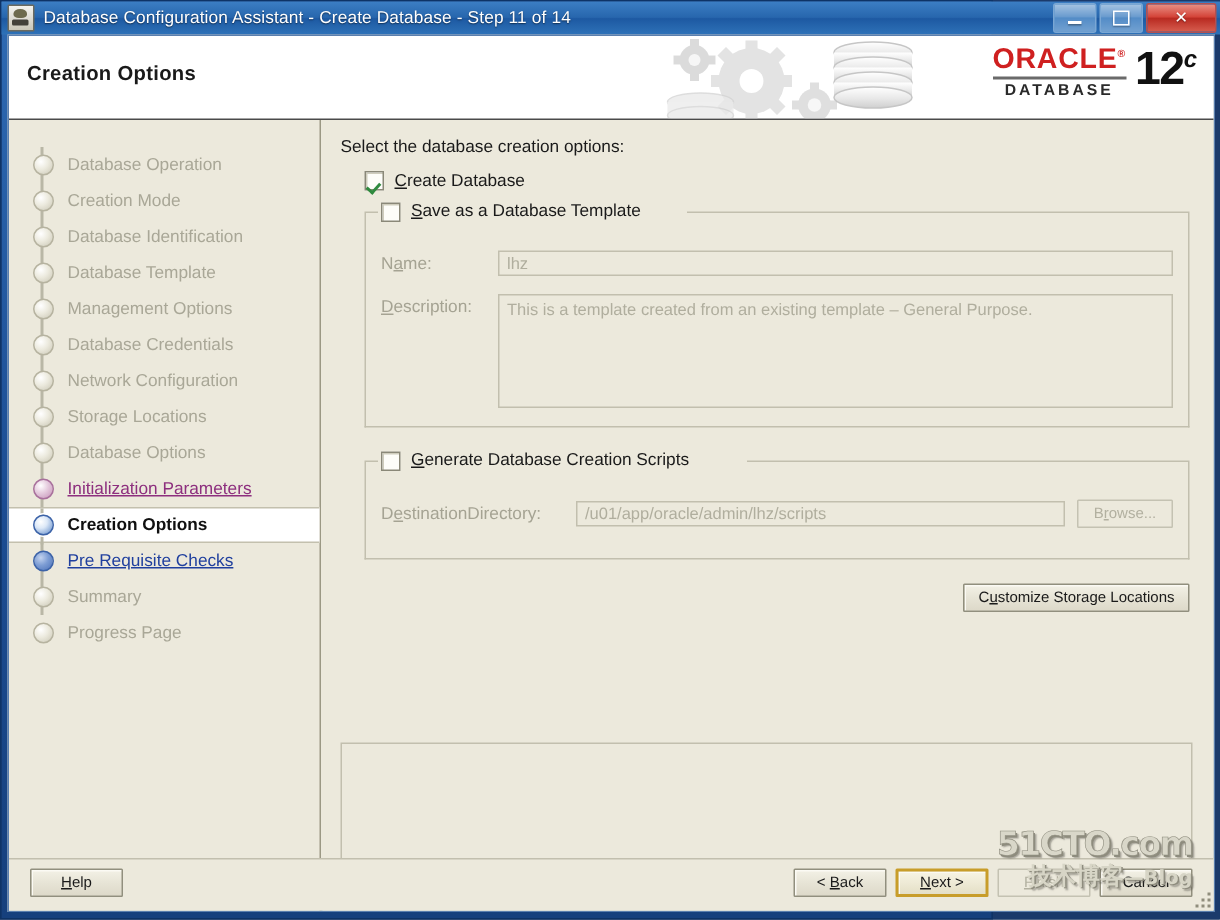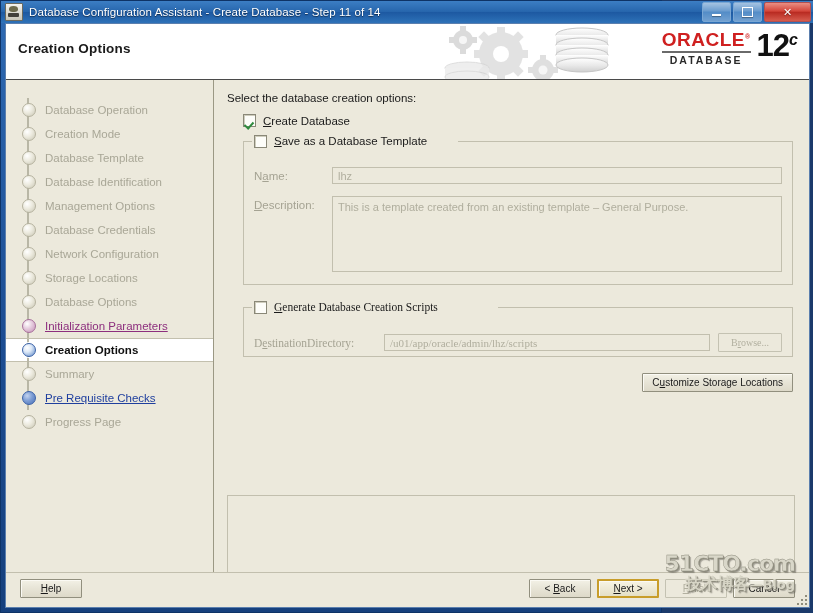--- a/index.html
+++ b/index.html
@@ -588,30 +588,30 @@
           <div class="label">Database Operation</div>
         </div>
       <div class="step done">
           <div class="connector"></div>
           <div class="bullet"></div>
           <div class="label">Creation Mode</div>
         </div>
       <div class="step done">
           <div class="connector"></div>
           <div class="bullet"></div>
+          <div class="label">Database Identification</div>
+        </div>
+      <div class="step done">
+          <div class="connector"></div>
+          <div class="bullet"></div>
           <div class="label">Database Template</div>
         </div>
       <div class="step done">
           <div class="connector"></div>
           <div class="bullet"></div>
-          <div class="label">Database Identification</div>
-        </div>
-      <div class="step done">
-          <div class="connector"></div>
-          <div class="bullet"></div>
           <div class="label">Management Options</div>
         </div>
       <div class="step done">
           <div class="connector"></div>
           <div class="bullet"></div>
           <div class="label">Database Credentials</div>
         </div>
       <div class="step done">
           <div class="connector"></div>
           <div class="bullet"></div>
@@ -630,29 +630,29 @@
       <div class="step visited">
           <div class="connector"></div>
           <div class="bullet"></div>
           <div class="label">Initialization Parameters</div>
         </div>
       <div class="step current">
           <div class="connector"></div>
           <div class="bullet"></div>
           <div class="label">Creation Options</div>
         </div>
+      <div class="step next">
+          <div class="connector"></div>
+          <div class="bullet"></div>
+          <div class="label">Pre Requisite Checks</div>
+        </div>
       <div class="step future">
           <div class="connector"></div>
           <div class="bullet"></div>
           <div class="label">Summary</div>
-        </div>
-      <div class="step next">
-          <div class="connector"></div>
-          <div class="bullet"></div>
-          <div class="label">Pre Requisite Checks</div>
         </div>
       <div class="step future">
           <div class="bullet"></div>
           <div class="label">Progress Page</div>
         </div>
     </div>
 
     <div id="content">
 
       <div id="instruction">Select the database creation options:</div>
@@ -674,21 +674,21 @@
           <div class="field-label">N<span class="mn">a</span>me:</div>
           <div class="txtfield">lhz</div>
         </div>
 
         <div class="field-row">
           <div class="field-label"><span class="mn">D</span>escription:</div>
           <div class="txtarea">This is a template created from an existing template – General Purpose.</div>
         </div>
       </div>
 
-      <div class="groupbox" style="margin-top:22px; padding-top:12px; padding-bottom:4px;font-family:Liberation Serif, serif;">
+      <div class="groupbox" style="margin-top:22px; padding-top:12px; padding-bottom:20px;">
         <div class="gb-top-left"></div>
         <div class="gb-top-right" style="left:254px; right:0;"></div>
         <div class="gb-legend">
           <div class="checkbox"></div>
           <div class="chk-label"><span class="mn">G</span><span>enerate Database Creation Scripts</span></div>
         </div>
 
         <div class="dir-row">
           <div class="dir-label">D<span class="mn">e</span>stinationDirectory:</div>
           <div class="dir-field">/u01/app/oracle/admin/lhz/scripts</div>

